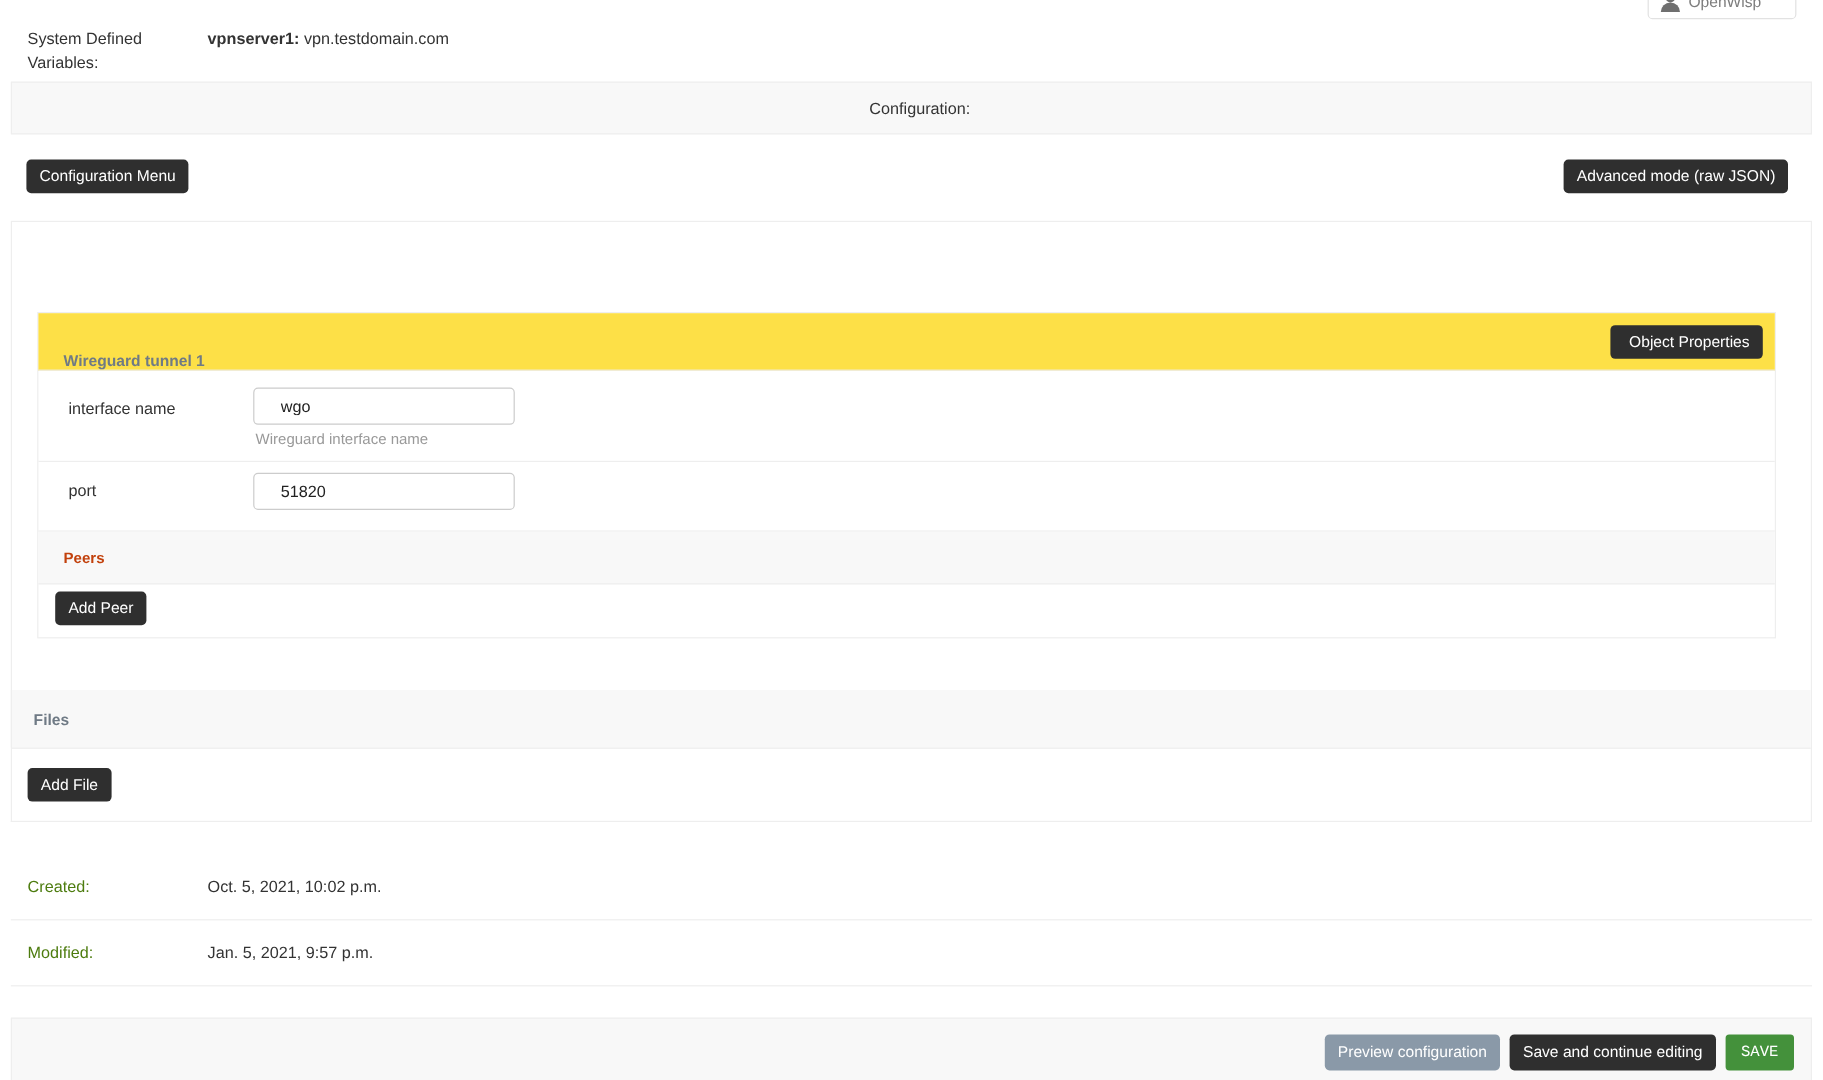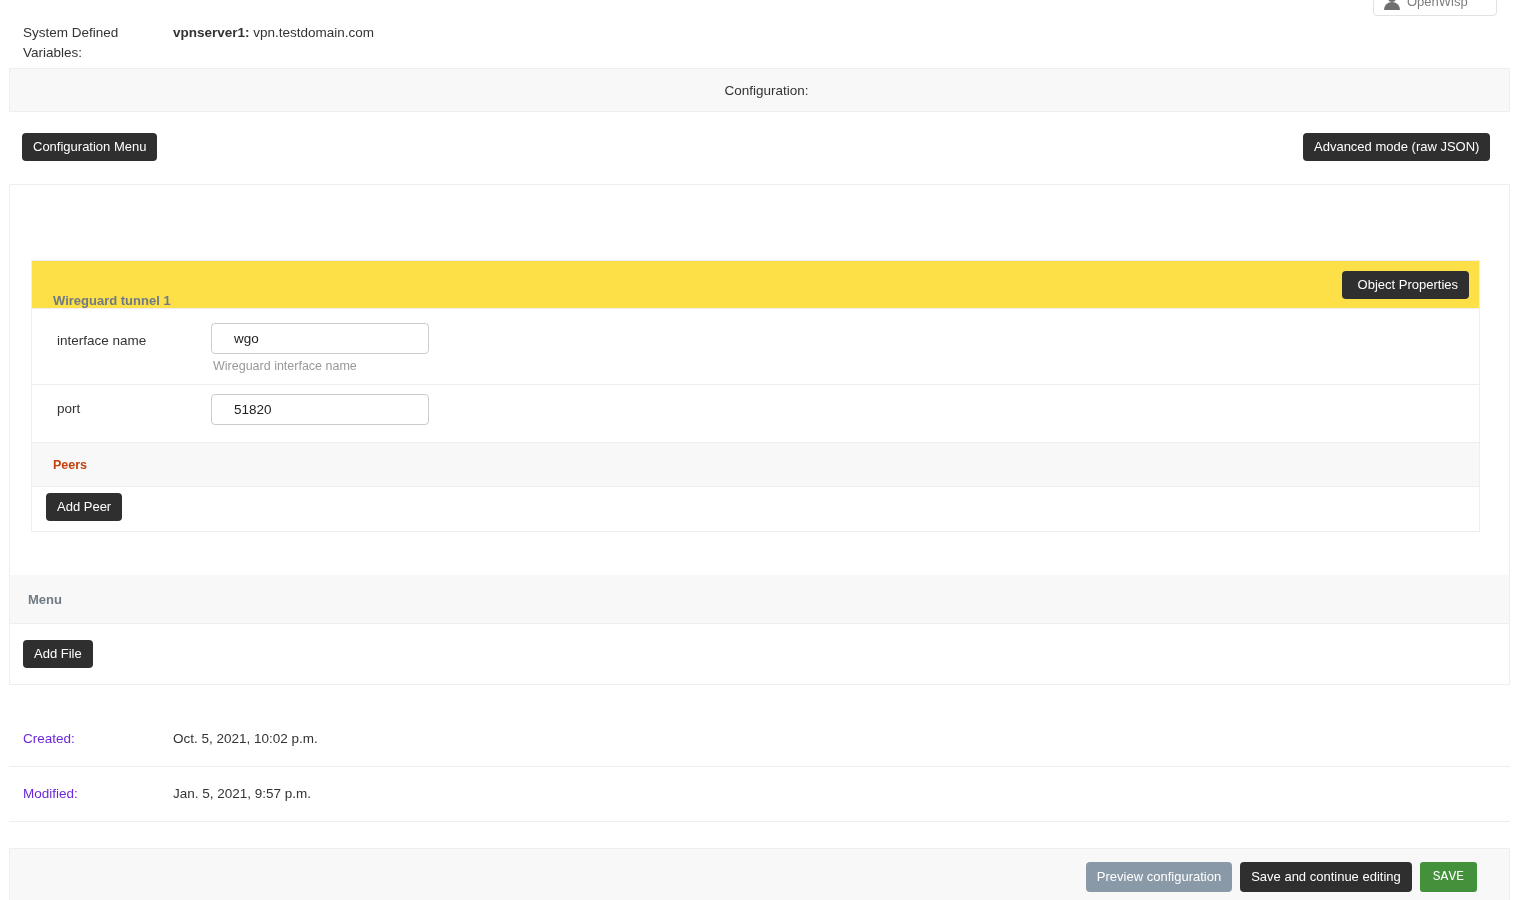--- a/index.html
+++ b/index.html
@@ -299,21 +299,21 @@
     position: relative;
     height: 55px;
     border-bottom: 1px solid #eeeeee;
   }
   .meta-row:last-child { border-bottom: 1px solid #eeeeee; }
   .meta-row .mlbl {
     position: absolute;
     left: 14px;
     top: 19px;
     font-size: 13.5px;
-    color: #6d28d9;
+    color: #4d7c0f;
   }
   .meta-row .mval {
     position: absolute;
     left: 164px;
     top: 19px;
     font-size: 13.5px;
     color: #333;
   }
 
   
@@ -321,21 +321,21 @@
     position: absolute;
     left: 9px;
     top: 848px;
     width: 1501px;
     height: 54px;
     background: #f8f8f8;
     border: 1px solid #eeeeee;
   }
   .footer-btns {
     position: absolute;
-    right: 32px;
+    right: 14px;
     top: 13px;
     display: flex;
     align-items: flex-end;
     gap: 8px;
   }
   .footer-btns .btn { height: 30px; line-height: 30px; }
   #save-button {
     font-size: 13px;
     padding: 0 13px;
     font-family: Liberation Mono, monospace;
@@ -389,21 +389,21 @@
       <span class="ttl">Peers</span>
     </div>
     <div class="sub-body">
       <button class="btn btn-dark" id="add-peer-button">Add Peer</button>
     </div>
   </div>
 </div>
 
 <div class="files-panel">
   <div class="files-head">
-    <span class="ttl">Menu</span>
+    <span class="ttl">Files</span>
   </div>
   <button class="btn btn-dark" id="add-file-button">Add File</button>
 </div>
 
 <div class="meta-wrap">
   <div class="meta-row">
     <span class="mlbl">Created:</span>
     <span class="mval">Oct. 5, 2021, 10:02 p.m.</span>
   </div>
   <div class="meta-row">

